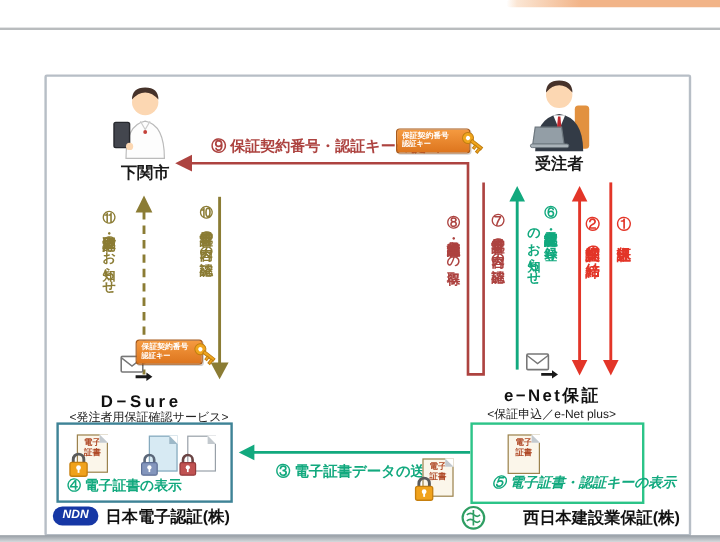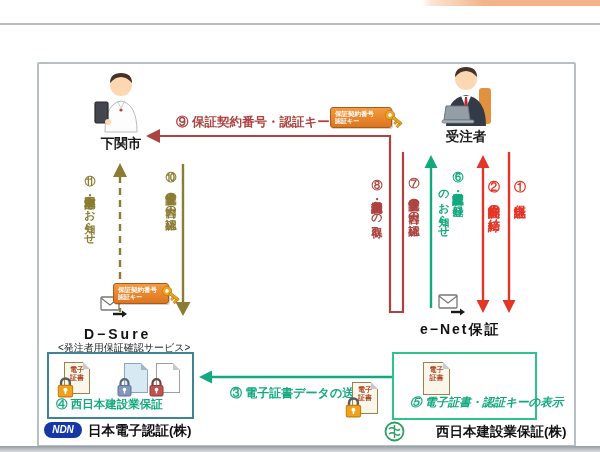--- a/index.html
+++ b/index.html
@@ -200,25 +200,26 @@
     <div class="doc" style="width:22px;height:28px;">
       <span class="fold"></span>
     </div>
     <svg class="lock" width="20" height="20" viewBox="0 0 19 20">
       <path d="M5,9 v-2.8 a4,4 0 0 1 8,0 V9" stroke="#6b4545" stroke-width="2.2" fill="none"></path>
       <rect x="2.5" y="8.5" width="13" height="10.5" rx="1.5" fill="#c05252" stroke="#93393b"></rect>
       <circle cx="9" cy="12.5" r="1.8" fill="#fff"></circle>
         <rect x="8.3" y="13" width="1.4" height="3.4" fill="#fff"></rect>
     </svg>
   </div>
-  <div class="hl c-grn f115" style="left:56px;top:397px;">④ 西日本建設業保証</div>
+  <div class="hl c-grn f115" style="left:56px;top:397px;">④ 電子証書の表示</div>
   <div class="abs" id="ndn-logo">NDN</div>
   <div class="abs company" style="left:88px;top:422px;">日本電子認証(株)</div>
 
   <div class="abs svc-title" style="left:420px;top:321px;letter-spacing:2px;">e−Net保証</div>
+  <div class="abs svc-sub" style="left:406px;top:338px;">&lt;保証申込／e-Net plus&gt;</div>
   <div class="abs" id="enet-box"></div>
   <div class="docicon" style="left:423px;top:362px;">
     <div class="doc" style="width:25px;height:31px;background:#fbf6ea;border-color:#9b824d;">
       <span class="fold" style="border-top-color:#fff;"></span>
       <div class="dtext"><span>電子</span><br>
       <span>証書</span></div>
     </div>
   </div>
   <div class="hl c-grn f115" style="left:410px;top:395px;font-style:italic;">⑤ 電子証書・認証キーの表示</div>
   <svg class="abs" style="left:384px;top:421px;" width="21" height="21" viewBox="0 0 21 21">

